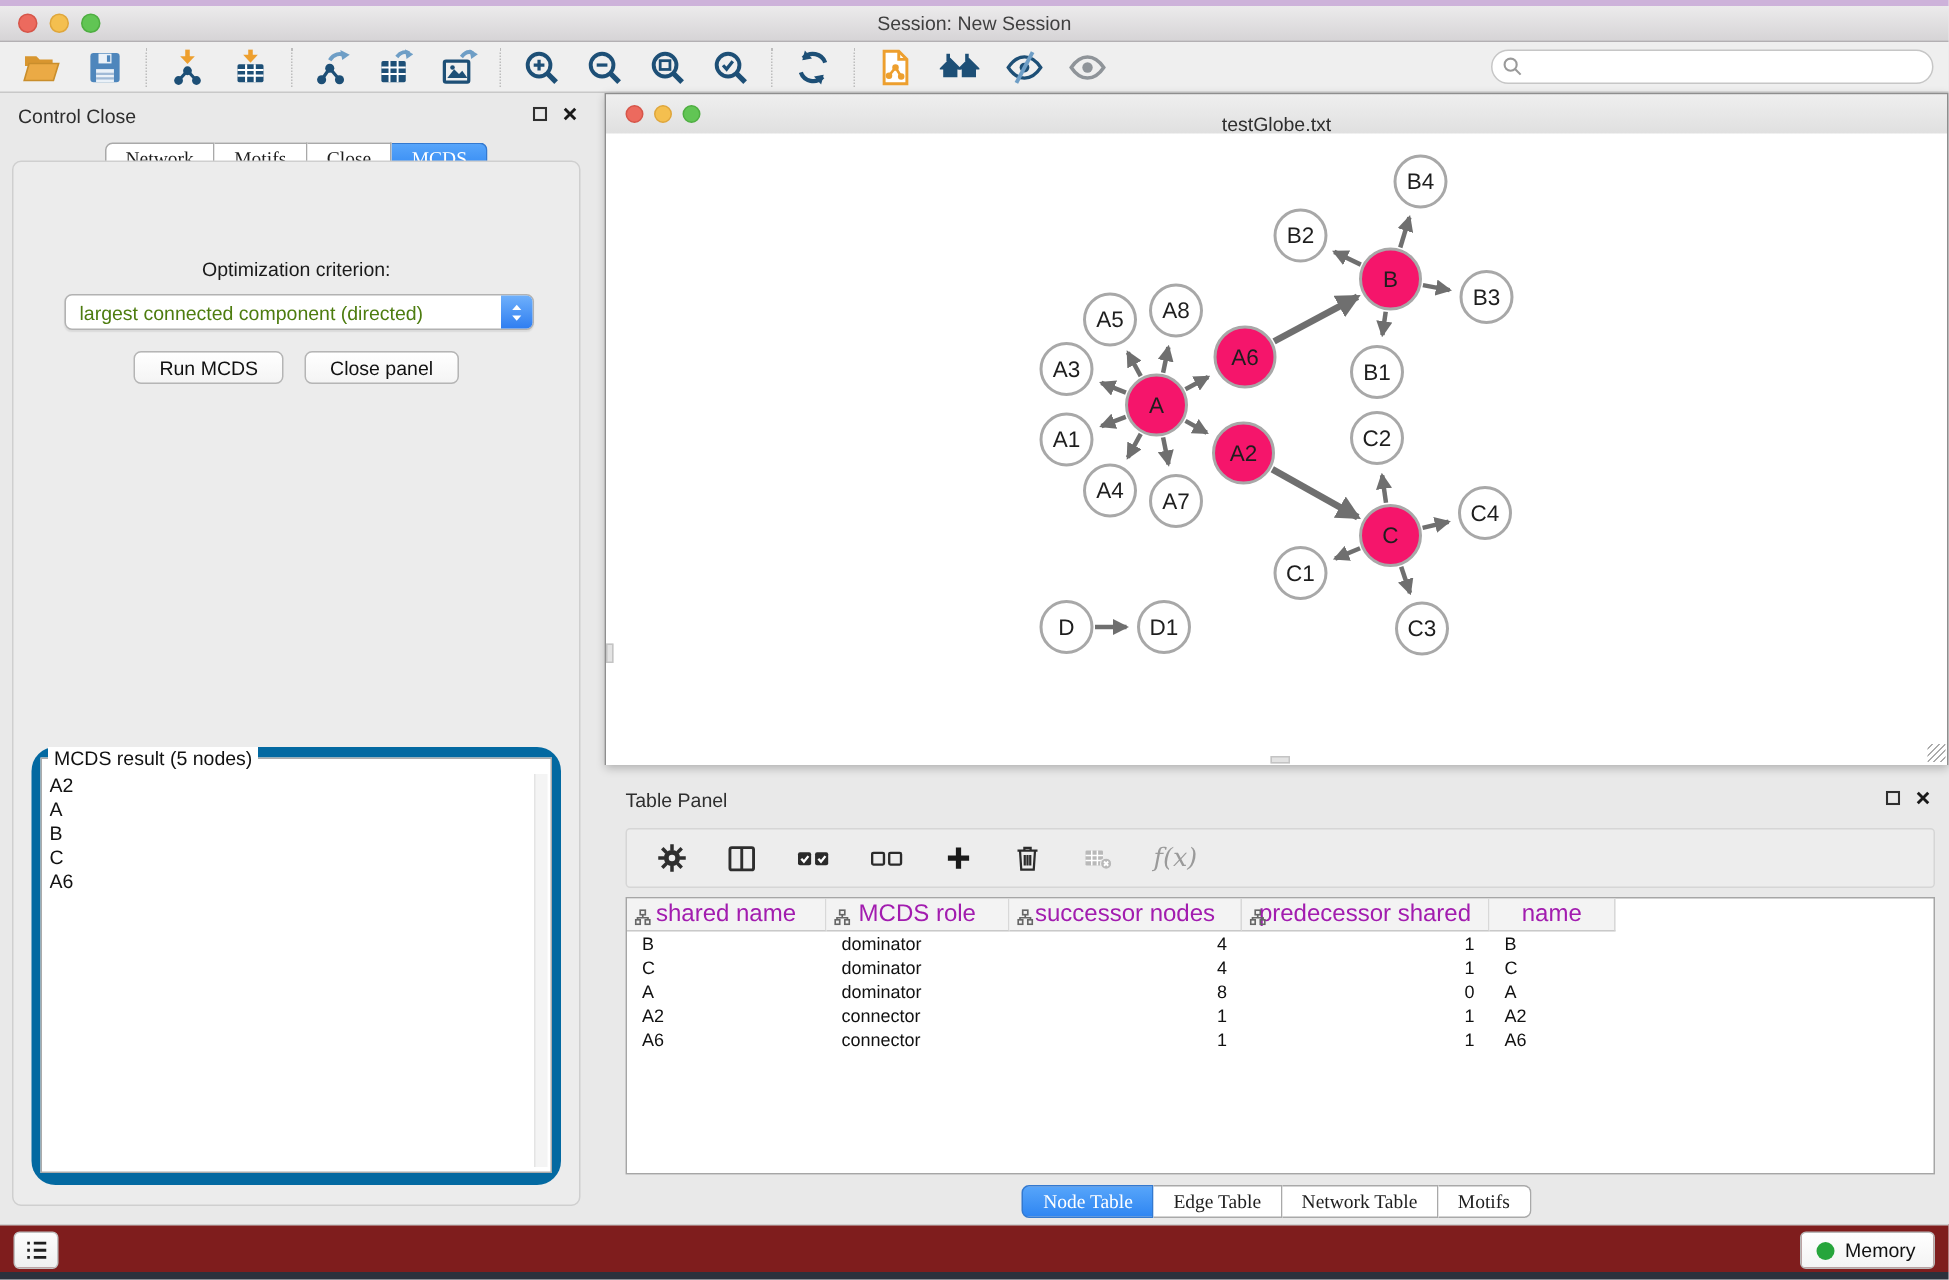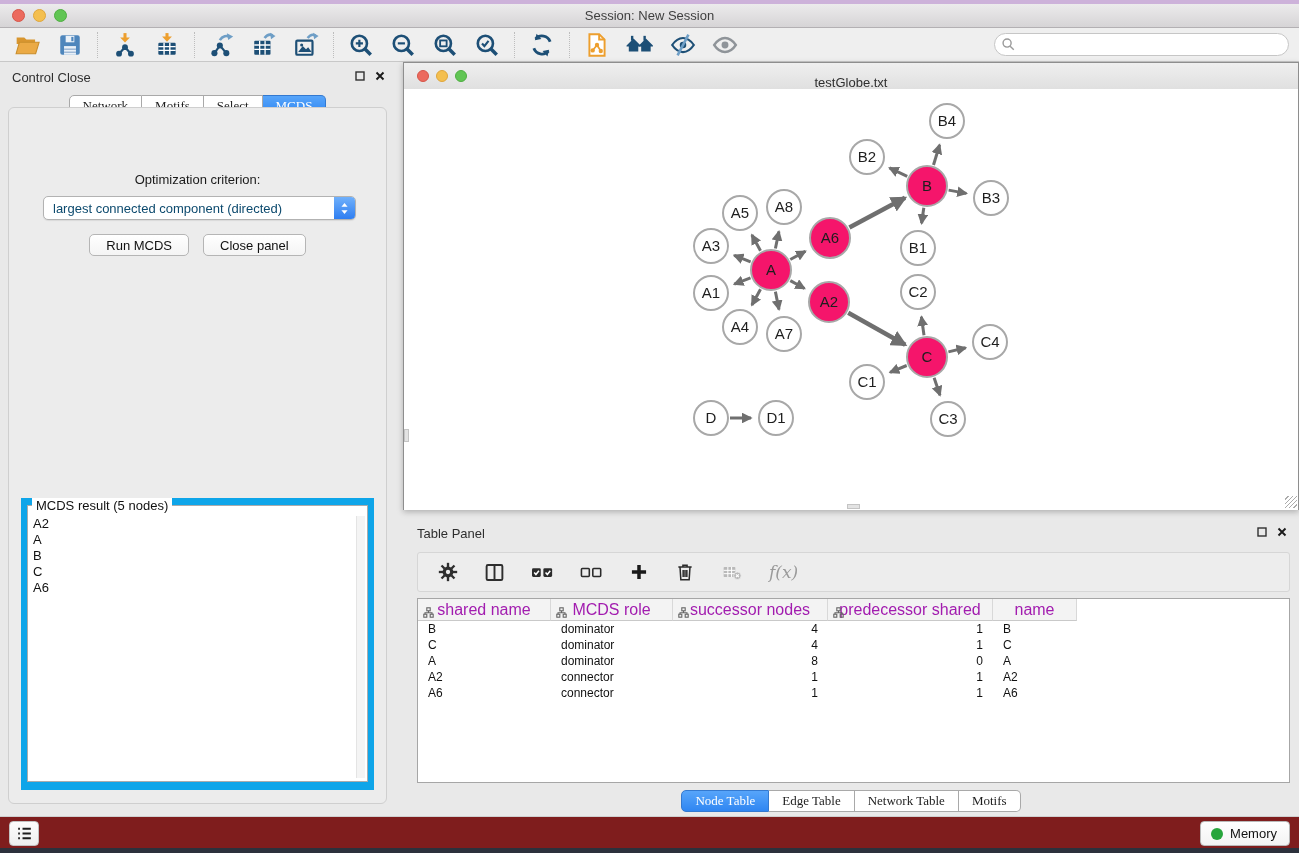--- a/index.html
+++ b/index.html
@@ -45,27 +45,27 @@
     border:1px solid #A9A9A9; border-left:none; cursor:default; font-family:Liberation Serif, serif; }
   .seg-btn:first-child { border-left:1px solid #A9A9A9; border-radius:5px 0 0 5px; }
   .seg-btn:last-child { border-radius:0 5px 5px 0; }
   .seg-btn.sel { background:linear-gradient(#57A5FA,#2F86F2); color:#fff; border-color:#3379D0; }
   .cp-tabs { position:absolute; left:0; top:33px; width:100%; display:flex; justify-content:center; }
   .cp-pane { position:absolute; left:8px; top:45px; right:8px; bottom:12px; background:#ECECEC;
     border:1px solid #CFCFCF; border-radius:6px; }
   .opt-label { position:absolute; left:0; top:64px; width:100%; text-align:center; font-size:13px; color:#1A1A1A; }
   .dropdown { position:absolute; left:34px; top:88px; width:313px; height:24px; background:#fff;
     border:1px solid #B2B2B2; border-radius:5px; display:flex; align-items:center; box-shadow:0 1px 1px rgba(0,0,0,.08); }
-  .dropdown .val { flex:1; font-size:13px; color:#0c4a6e; padding-left:9px; white-space:nowrap; overflow:hidden; }
+  .dropdown .val { flex:1; font-size:13px; color:#4d7c0f; padding-left:9px; white-space:nowrap; overflow:hidden; }
   .dd-cap { width:21px; height:22px; border-radius:0 4px 4px 0; background:linear-gradient(#6FB0FB,#2F7EF1);
     display:flex; align-items:center; justify-content:center; }
   .btn-row { position:absolute; left:0; top:126px; width:100%; display:flex; justify-content:center; gap:14px; }
   .push-btn { height:22px; padding:0 16px; background:linear-gradient(#FFFFFF,#F4F4F4); border:1px solid #B5B5B5;
     border-radius:5px; font-size:13px; color:#111; font-family:inherit; cursor:default; }
-  .result-card { position:absolute; left:12px; top:390px; right:12px; bottom:13px; background:#0ea5e9; border-radius:0; }
+  .result-card { position:absolute; left:12px; top:390px; right:12px; bottom:13px; background:#0369a1; border-radius:16px; }
   .groupbox { position:absolute; left:6px; right:6px; top:7px; bottom:8px; border:1px solid #ABABAB; background:#fff; }
   .group-label { position:absolute; top:-8px; left:4px; background:#fff; padding:0 4px; font-size:13px; color:#111; }
   .mcds-list { position:absolute; left:5px; top:10px; right:14px; bottom:4px; overflow:hidden; }
   .mcds-item { font-size:13px; color:#111; height:16px; line-height:16px; }
   .vscroll { position:absolute; right:2px; top:10px; bottom:3px; width:9px; background:#F4F4F4; border-left:1px solid #E4E4E4; }
 
   
   .net-window { position:absolute; left:403px; top:62px; width:896px; height:448px;
     border:1px solid #8E8E8E; background:#fff; box-shadow:0 2px 6px rgba(0,0,0,.25); }
   .net-titlebar { position:absolute; left:0; top:0; width:100%; height:40px;
@@ -332,21 +332,21 @@
           <span class="icn">
             <svg width="10" height="10" viewBox="0 0 10 10">
               <path d="M1.5 1.5l7 7m0-7-7 7" stroke="#1A1A1A" stroke-width="1.9"></path>
             </svg>
           </span>
         </button>
     </div>
     <div class="cp-tabs seg" id="cp-tabs">
         <button class="seg-btn">Network</button>
         <button class="seg-btn">Motifs</button>
-        <button class="seg-btn">Select</button>
+        <button class="seg-btn">Close</button>
         <button class="seg-btn sel">MCDS</button>
       </div>
     <div class="cp-pane">
       <div class="opt-label">Optimization criterion:</div>
       <div class="dropdown">
         <span class="val">largest connected component (directed)</span>
         <span class="dd-cap">
           <svg width="9" height="13" viewBox="0 0 10 14">
               <path d="M5 1 8.4 5H1.6z" fill="#fff"></path>
               <path d="M5 13 1.6 9h6.8z" fill="#fff"></path>

